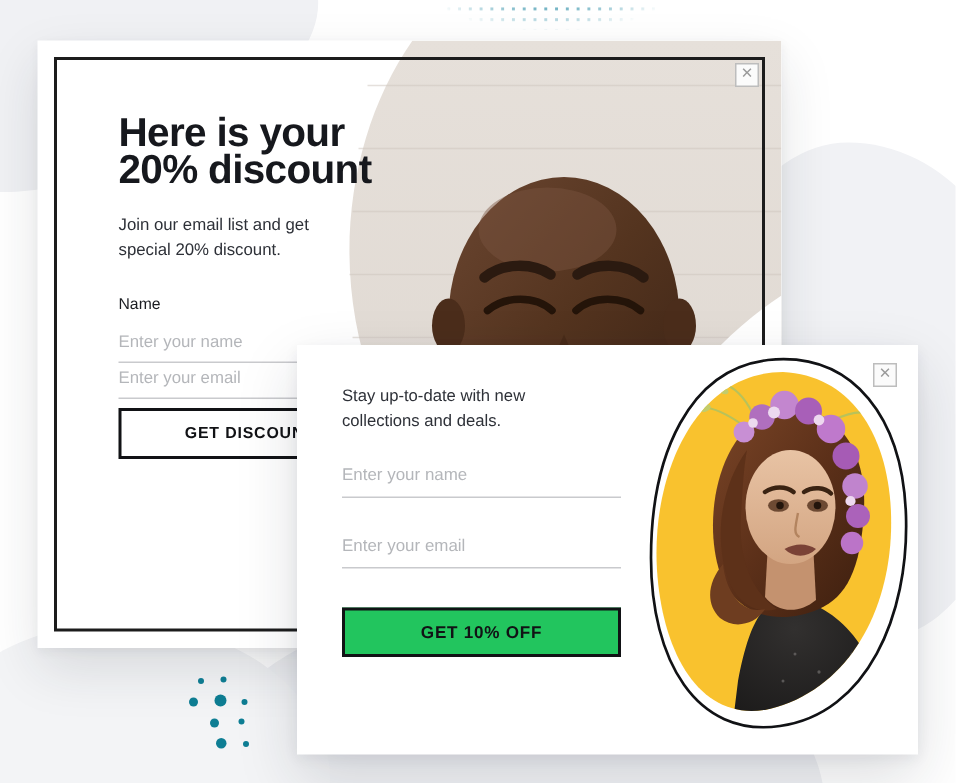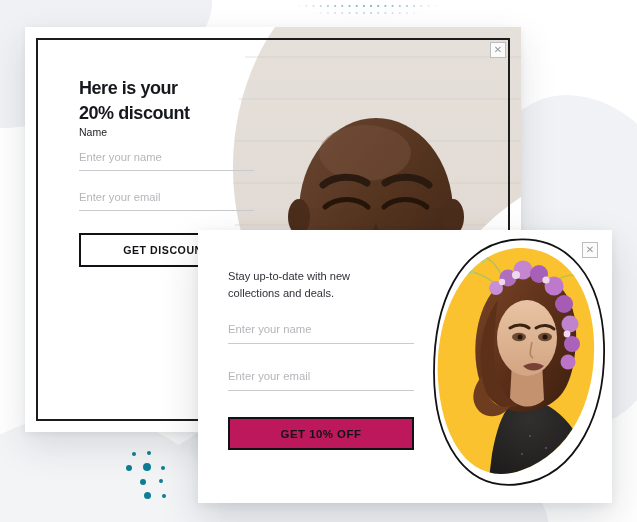--- a/index.html
+++ b/index.html
@@ -59,28 +59,28 @@
   #popup1 .inner-frame{
     position:absolute;left:11px;top:11px;right:11px;bottom:11px;
     border:2px solid #1c1c1c;
     pointer-events:none;
   }
   #popup1 .hero{
     position:absolute;right:0;top:0;width:296px;height:100%;overflow:hidden;
   }
   .p1-copy{position:absolute;left:54px;top:49px;width:175px;}
   .p1-title{
-    font-size:18px;line-height:25px;font-weight:700;color:#16181d;
-    letter-spacing:-.45px;margin:0 0 0 0;white-space:pre-line;
+    font-size:27px;line-height:25px;font-weight:700;color:#16181d;
+    letter-spacing:-.45px;margin:0 0 16px 0;white-space:pre-line;
   }
   .p1-sub{
     font-size:11.2px;line-height:16.5px;color:#2e3138;margin:0 0 22px 0;
     white-space:pre-line;
   }
-  .p1-field{margin-bottom:16px;width:175px;}
+  .p1-field{width:175px;}
   .p1-label{font-size:10.5px;color:#1b1d22;margin-bottom:9px;display:block;}
   .p1-input{
     width:100%;box-sizing:border-box;border:0;border-bottom:1.4px solid #c9cacd;
     background:transparent;font-family:inherit;font-size:11.2px;color:#3b3e45;
     padding:0 0 7px 0;outline:none;
   }
   .p1-input::placeholder{color:#b4b6ba;}
   .p1-btn{
     margin-top:6px;width:175px;height:34px;background:#fff;border:2px solid #111215;
     font-family:inherit;font-size:10.6px;font-weight:700;letter-spacing:.55px;
@@ -93,32 +93,32 @@
     background:#ffffff;
     box-shadow:0 16px 38px rgba(30,35,50,.15), 0 3px 9px rgba(30,35,50,.07);
     overflow:hidden;
   }
   .p2-copy{position:absolute;left:30px;top:26px;width:186px;}
   .p2-title{
     font-size:14.6px;font-weight:700;color:#16181d;letter-spacing:-.3px;
     margin:0 0 14px 0;white-space:nowrap;
   }
   .p2-sub{
-    font-size:11.1px;line-height:16.5px;color:#2e3138;margin:12px 0 22px 0;
+    font-size:11.1px;line-height:16.5px;color:#2e3138;margin:0 0 22px 0;
     white-space:pre-line;
   }
   .p2-input{
     display:block;width:186px;box-sizing:border-box;border:0;
     border-bottom:1.4px solid #c9cacd;background:transparent;
     font-family:inherit;font-size:11.3px;color:#3b3e45;
     padding:0 0 8px 0;margin-bottom:26px;outline:none;
   }
   .p2-input::placeholder{color:#b4b6ba;}
   .p2-btn{
-    width:186px;height:33px;background:#be185d;border:2px solid #111215;
+    width:186px;height:33px;background:#22c55e;border:2px solid #111215;
     font-family:inherit;font-size:11.4px;font-weight:700;letter-spacing:.5px;
     color:#111215;cursor:pointer;
   }
   .p2-art{position:absolute;right:0;top:0;width:186px;height:100%;overflow:hidden;}
 
   
   .close-btn{
     position:absolute;width:16px;height:16px;box-sizing:border-box;
     border:1px solid #bdbdbd;background:#fbfbfb;cursor:pointer;
     display:flex;align-items:center;justify-content:center;
@@ -221,20 +221,22 @@
                  C 126,304 102,288 104,236Z" fill="#2b1a10" opacity=".5"></path>
       </g>
     </svg>
   </div>
 
   <div class="inner-frame"></div>
 
   <div class="p1-copy">
     <h1 class="p1-title">Here is your
 20% discount</h1>
+    <p class="p1-sub">Join our email list and get
+special 20% discount.</p>
 
     <div class="p1-field">
       <label class="p1-label">Name</label>
       <input class="p1-input" type="text" placeholder="Enter your name" style="">
     </div>
 
     <div class="p1-field">
       <input class="p1-input" type="text" placeholder="Enter your email" style="">
     </div>
 

